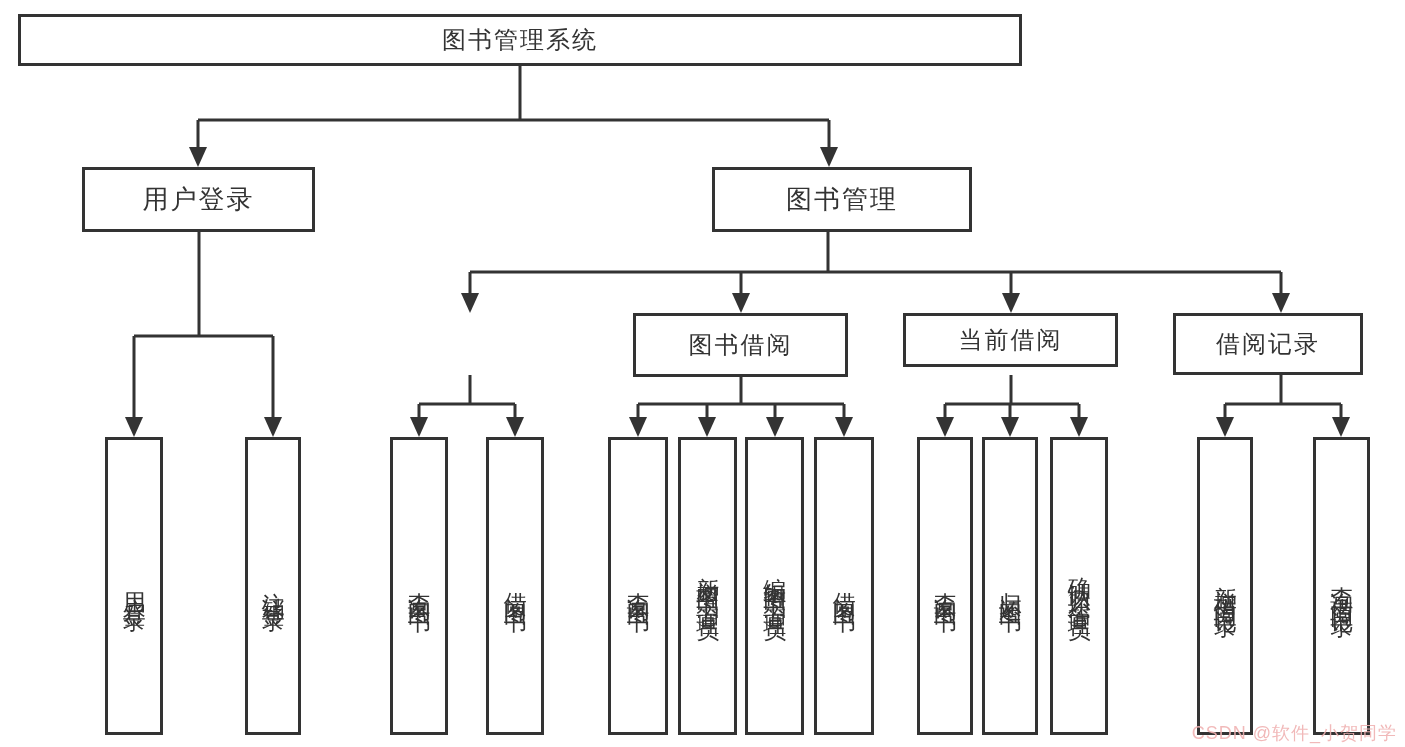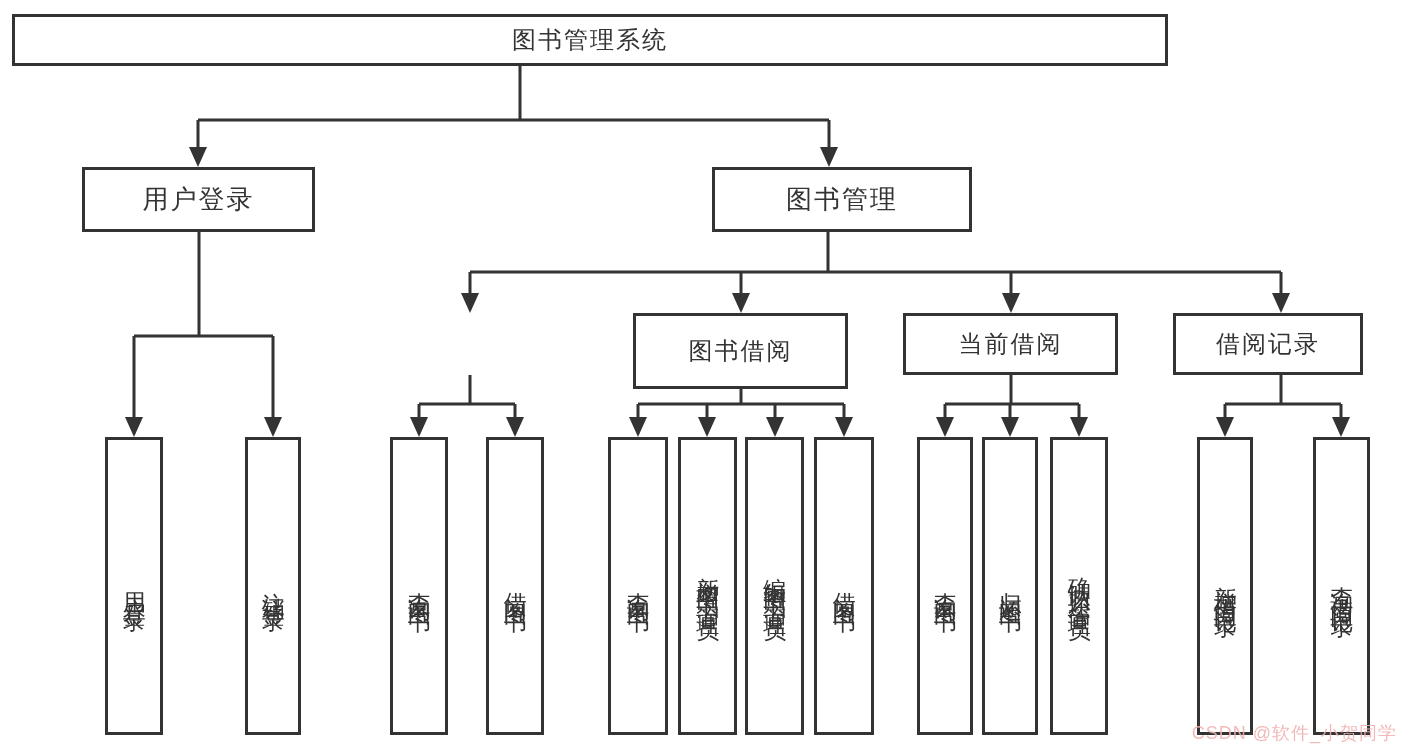--- a/index.html
+++ b/index.html
@@ -78,35 +78,35 @@
       <polygon points="775,437 766,417 784,417"></polygon>
       <polygon points="844,437 835,417 853,417"></polygon>
       <polygon points="945,437 936,417 954,417"></polygon>
       <polygon points="1010,437 1001,417 1019,417"></polygon>
       <polygon points="1079,437 1070,417 1088,417"></polygon>
       <polygon points="1225,437 1216,417 1234,417"></polygon>
       <polygon points="1341,437 1332,417 1350,417"></polygon>
     </g>
   </svg>
 
-  <div class="node hbox" style="left:12px;top:14px;width:1156px;height:52px">
+  <div class="node hbox" style="left:18px;top:14px;width:1004px;height:52px">
     <span>图书管理系统</span>
   </div>
 
   <div class="node hbox" style="left:82px;top:167px;width:233px;height:65px;font-size:26px">
     <span>用户登录</span>
   </div>
   <div class="node hbox" style="left:712px;top:167px;width:260px;height:65px;font-size:26px">
     <span>图书管理</span>
   </div>
 
-  <div class="node hbox" style="left:633px;top:313px;width:215px;height:76px">
+  <div class="node hbox" style="left:633px;top:313px;width:215px;height:64px">
     <span>图书借阅</span>
   </div>
-  <div class="node hbox" style="left:903px;top:313px;width:215px;height:62px">
+  <div class="node hbox" style="left:903px;top:313px;width:215px;height:54px">
     <span>当前借阅</span>
   </div>
   <div class="node hbox" style="left:1173px;top:313px;width:190px;height:62px">
     <span>借阅记录</span>
   </div>
 
   <div class="node vbox" style="left:105px;top:437px;width:58px;height:298px">
     <span>用户登录</span>
   </div>
   <div class="node vbox" style="left:245px;top:437px;width:56px;height:298px">

